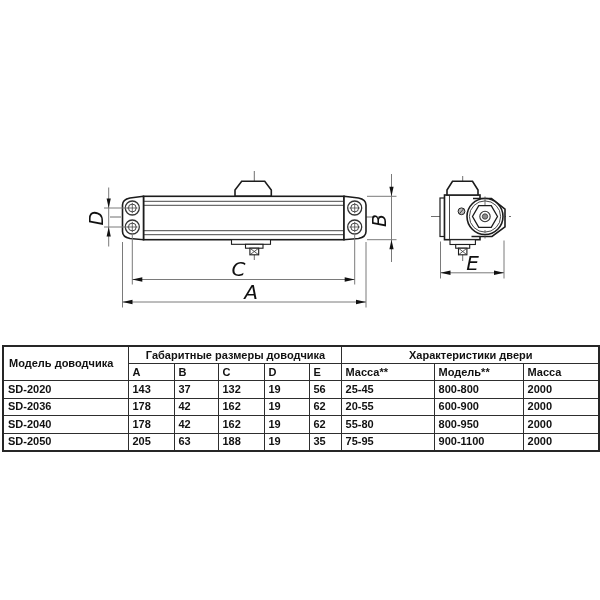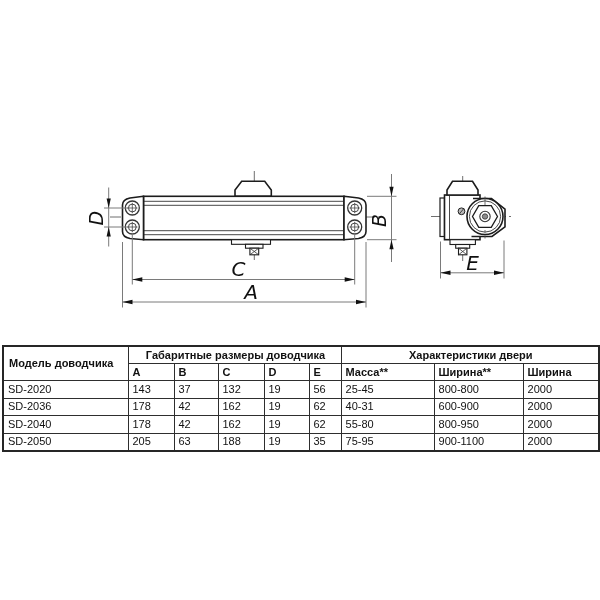--- a/index.html
+++ b/index.html
@@ -12,21 +12,21 @@
   .ext  {fill:none;stroke:#7a7a7a;stroke-width:1;}
   .arr  {fill:#111111;stroke:none;}
   .dim  {font:italic 20px "DejaVu Sans",sans-serif;fill:#101010;}
   .dimr {font:italic 19px "DejaVu Sans",sans-serif;fill:#101010;}
 
   
   table.spec{position:absolute;left:2px;top:317px;width:596px;border-collapse:collapse;
              table-layout:fixed;border:2px solid #262626;background:#fff;margin-top:28px;}
   table.spec th,table.spec td{border:1px solid #2e2e2e;font-size:11px;line-height:1;
              padding:0 2px 0 4px;text-align:left;vertical-align:middle;white-space:nowrap;
-             overflow:hidden;color:#111;font-weight:400;}
+             overflow:hidden;color:#111;font-weight:700;}
   table.spec th{font-weight:700;height:16px;}
   table.spec td{height:16.5px;}
   table.spec th.merged{text-align:center;}
   table.spec th.model{padding-left:5px;}
 </style>
 </head>
 <body>
 
 <div class="stage">
 
@@ -159,22 +159,22 @@
         <th colspan="5" class="merged">Габаритные размеры доводчика</th>
         <th colspan="3" class="merged">Характеристики двери</th>
       </tr>
       <tr>
         <th>A</th>
         <th>B</th>
         <th>C</th>
         <th>D</th>
         <th>E</th>
         <th>Масса**</th>
-        <th>Ширина**</th>
-        <th>Ширина</th>
+        <th>Модель**</th>
+        <th>Масса</th>
       </tr>
     </thead>
     <tbody id="rows">
         <tr>
           <td>SD-2020</td>
           <td>143</td>
           <td>37</td>
           <td>132</td>
           <td>19</td>
           <td>56</td>
@@ -182,21 +182,21 @@
           <td>800-800</td>
           <td>2000</td>
         </tr>
         <tr>
           <td>SD-2036</td>
           <td>178</td>
           <td>42</td>
           <td>162</td>
           <td>19</td>
           <td>62</td>
-          <td>40-31</td>
+          <td>20-55</td>
           <td>600-900</td>
           <td>2000</td>
         </tr>
         <tr>
           <td>SD-2040</td>
           <td>178</td>
           <td>42</td>
           <td>162</td>
           <td>19</td>
           <td>62</td>

